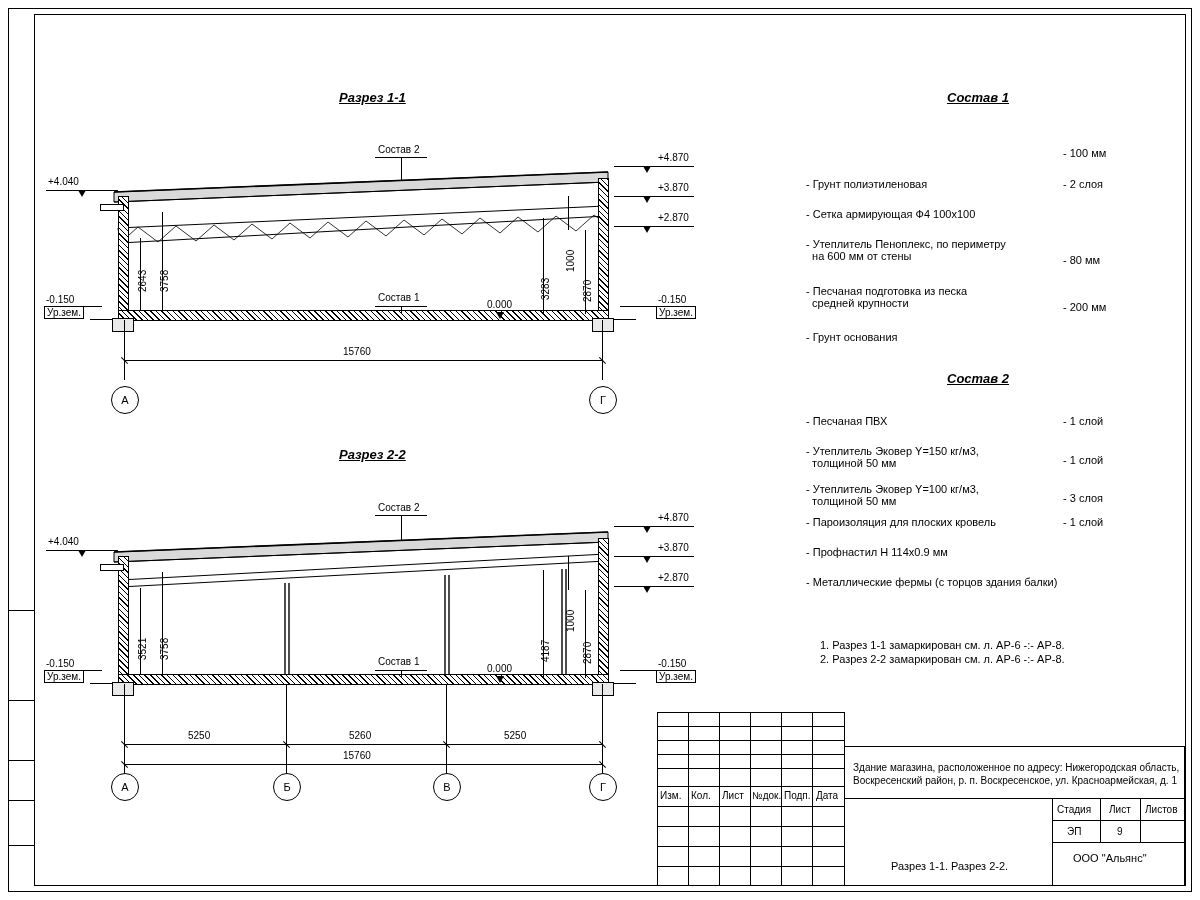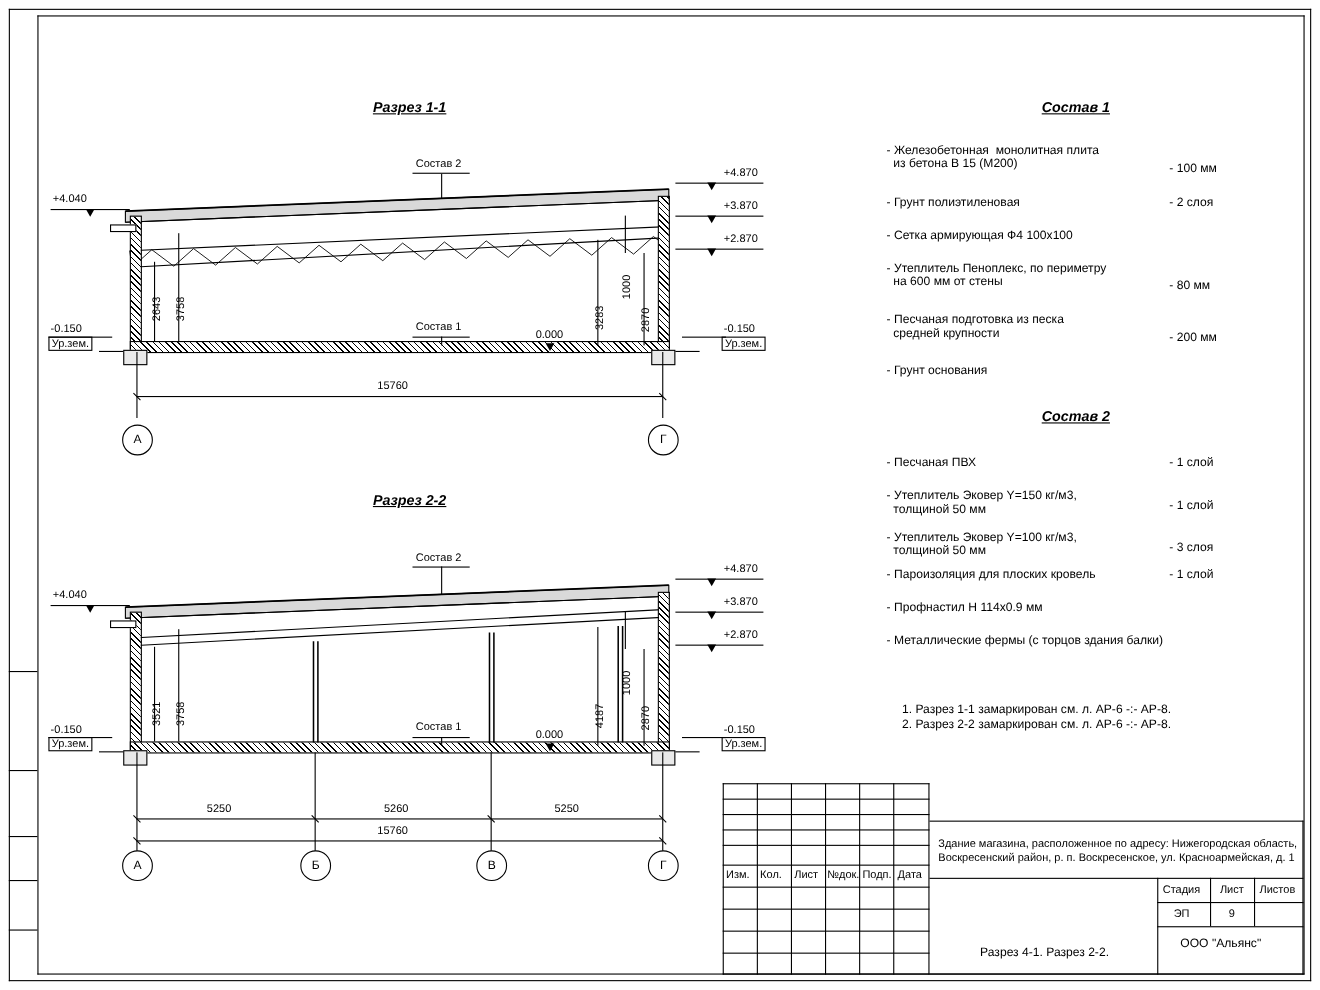--- a/index.html
+++ b/index.html
@@ -242,24 +242,20 @@
   <div class="dimtick" style="left:598px;top:764px;"></div>
   <div class="txt small" style="left:343px;top:750px;">15760</div>
 
   <div class="circ" style="left:111px;top:773px;">А</div>
   <div class="circ" style="left:273px;top:773px;">Б</div>
   <div class="circ" style="left:433px;top:773px;">В</div>
   <div class="circ" style="left:589px;top:773px;">Г</div>
 
   <div class="txt ttl" style="left:947px;top:90px;">Состав 1</div>
 
-  <div class="compline" style="left:806px;top:131px;">
-    <span style="white-space:pre;">- Железобетонная  монолитная плита
-  из бетона В 15 (М200)</span>
-  </div>
   <div class="compline" style="left:1063px;top:147px;">- 100 мм</div>
 
   <div class="compline" style="left:806px;top:178px;">
     <span style="white-space:pre;">- Грунт полиэтиленовая</span>
   </div>
   <div class="compline" style="left:1063px;top:178px;">- 2 слоя</div>
 
   <div class="compline" style="left:806px;top:208px;">
     <span style="white-space:pre;">- Сетка армирующая Ф4 100х100</span>
   </div>
@@ -356,17 +352,17 @@
     <div class="ln" style="left:443px;top:86px;width:1px;height:44px;"></div>
     <div class="ln" style="left:483px;top:86px;width:1px;height:44px;"></div>
 
     <div class="txt small" style="left:196px;top:50px;white-space:pre;">Здание магазина, расположенное по адресу: Нижегородская область,
 Воскресенский район, р. п. Воскресенское, ул. Красноармейская, д. 1</div>
     <div class="txt small" style="left:400px;top:92px;">Стадия</div>
     <div class="txt small" style="left:452px;top:92px;">Лист</div>
     <div class="txt small" style="left:488px;top:92px;">Листов</div>
     <div class="txt small" style="left:410px;top:114px;">ЭП</div>
     <div class="txt small" style="left:460px;top:114px;">9</div>
-    <div class="txt" style="left:234px;top:148px;">Разрез 4-1. Разрез 2-2.</div>
+    <div class="txt" style="left:234px;top:148px;">Разрез 1-1. Разрез 2-2.</div>
     <div class="txt" style="left:416px;top:140px;">ООО "Альянс"</div>
   </div>
 
 </div>
 
 </body></html>

